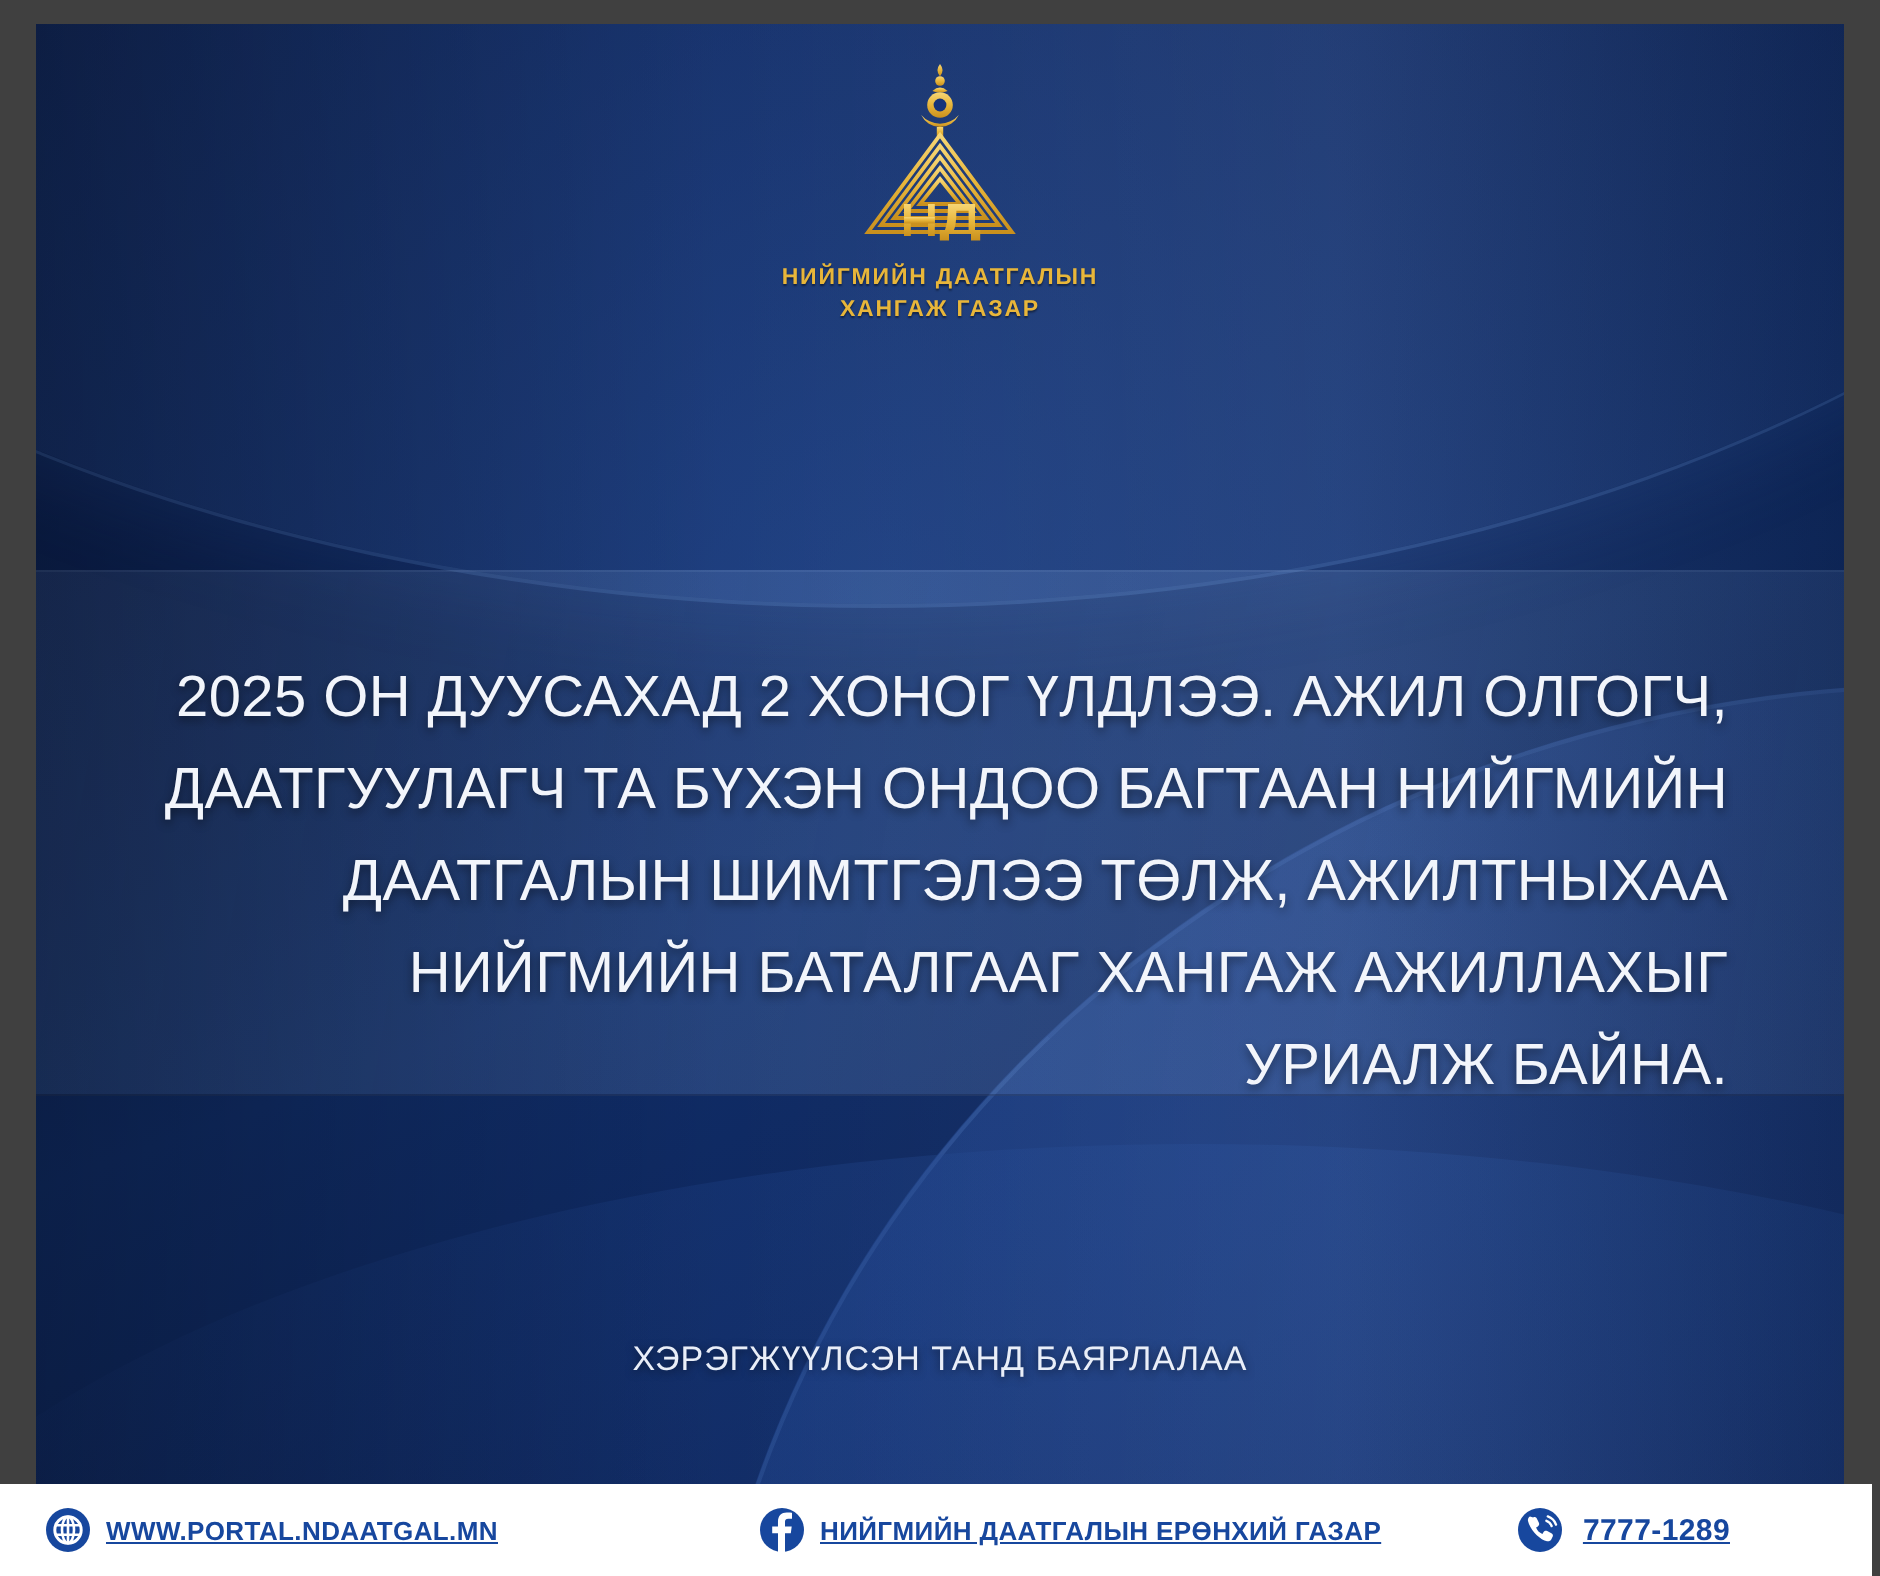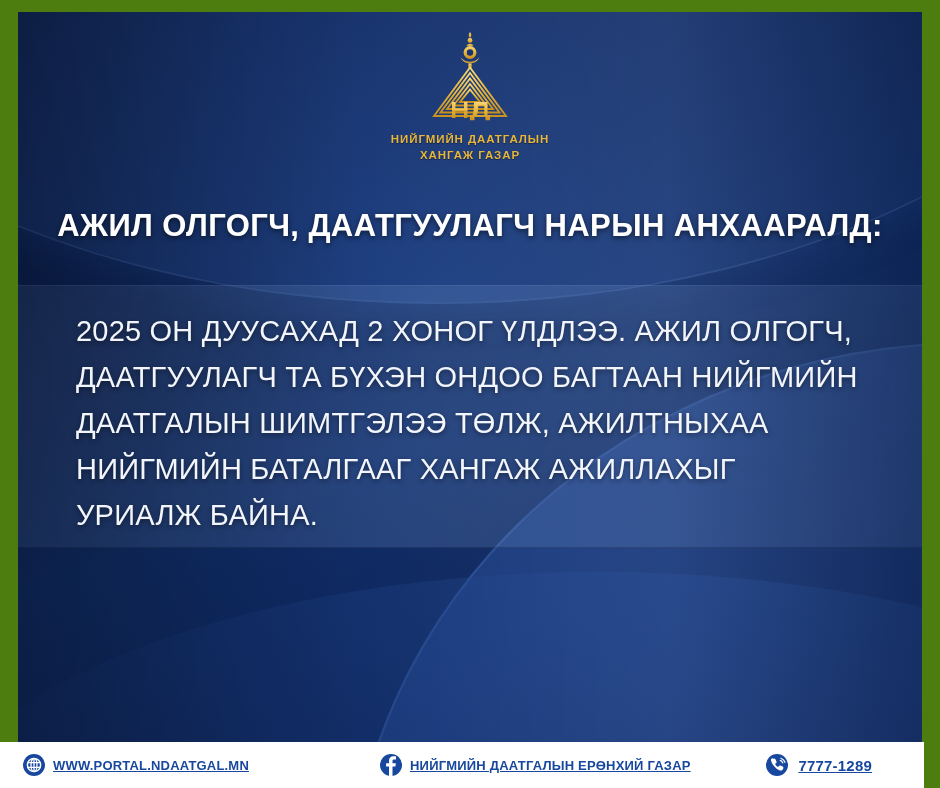--- a/index.html
+++ b/index.html
@@ -6,21 +6,21 @@
   html,body{margin:0;padding:0;}
   body{
     width:940px;height:788px;
     background:#ffffff;
     font-family:"Liberation Sans", sans-serif;
     overflow:hidden;
   }
   .poster{
     position:relative;
     width:940px;height:788px;
-    background:#4d7c0f;
+    background:#404040;
     overflow:hidden;
   }
 
   
   .board{
     position:absolute;
     left:18px; top:12px;
     width:904px; height:730px;
     overflow:hidden;
     background:
@@ -103,22 +103,22 @@
     font-size:31px;
     font-weight:bold;
     letter-spacing:.4px;
     text-shadow:0 2px 5px rgba(0,0,0,.55);
     z-index:5;
   }
 
   
   .bodytext{
     position:absolute;
-    left:58px;right:58px;top:296px;
-    text-align:left;
+    left:58px;right:58px;top:314px;
+    text-align:right;
     color:#f2f5fb;
     font-size:29px;
     line-height:46px;
     letter-spacing:.2px;
     text-shadow:0 2px 5px rgba(0,0,0,.45);
     z-index:5;
   }
 
   
   .thanks{
@@ -129,38 +129,38 @@
     font-size:17px;
     line-height:27px;
     letter-spacing:.5px;
     text-shadow:0 1px 4px rgba(0,0,0,.5);
     z-index:5;
   }
 
   
   .contactbar{
     position:absolute;
-    left:0;right:16px;bottom:0;
+    left:0;right:4px;bottom:0;
     height:46px;
     background:#ffffff;
     display:flex;
     align-items:center;
     z-index:6;
   }
   .contact{
     display:flex;align-items:center;
     color:#17479e;
     font-weight:bold;
     font-size:13px;
     letter-spacing:.2px;
     white-space:nowrap;
   }
   .c-web{margin-left:22px;}
   .c-fb{margin-left:130px;justify-content:center;}
-  .c-phone{margin-left:auto;margin-right:52px;justify-content:space-between;}
+  .c-phone{margin-left:auto;margin-right:71px;justify-content:space-between;}
   .contact .ico{
     width:24px;height:24px;display:inline-block;margin-right:7px;flex:none;
   }
   .contact .lbl{display:inline-block;}
   .c-phone .lbl{font-size:15px;margin-left:2px;}
 </style>
 </head>
 <body>
 
 <div class="poster">
@@ -213,25 +213,25 @@
           <path d="M50 72 h13.5 v13 h2.6 v5.2 h-4.6 v-3.2 h-11 v3.2 h-4.6 v-5.2 h2.6 q1.5 -4 1.5 -13 z
                    M54.2 75.4 q0 6.6 -1.2 9.6 h7.3 v-9.6 z"></path>
         </g>
       </svg>
       <div class="logo-caption">
         <div>НИЙГМИЙН ДААТГАЛЫН</div>
         <div>ХАНГАЖ ГАЗАР</div>
       </div>
     </div>
 
-    <div class="headline">АЖИЛ ОЛГОГЧ, ДААТГУУЛАГЧ НАРЫН АНХААРАЛД:</div>
 
     <div class="bodytext">2025 ОН ДУУСАХАД 2 ХОНОГ ҮЛДЛЭЭ. АЖИЛ ОЛГОГЧ, ДААТГУУЛАГЧ ТА БҮХЭН ОНДОО БАГТААН НИЙГМИЙН ДААТГАЛЫН ШИМТГЭЛЭЭ ТӨЛЖ, АЖИЛТНЫХАА НИЙГМИЙН БАТАЛГААГ ХАНГАЖ АЖИЛЛАХЫГ УРИАЛЖ БАЙНА.</div>
 
     <div class="thanks">
+      <div>ХЭРЭГЖҮҮЛСЭН ТАНД БАЯРЛАЛАА</div>
     </div>
   </div>
 
   <div class="contactbar">
 
     <a class="contact c-web" href="#">
       <span class="ico">
         <svg viewBox="0 0 24 24" width="24" height="24">
           <circle cx="12" cy="12" r="11" fill="#17479e"></circle>
           <circle cx="12" cy="12" r="6.6" fill="none" stroke="#ffffff" stroke-width="1.5"></circle>

